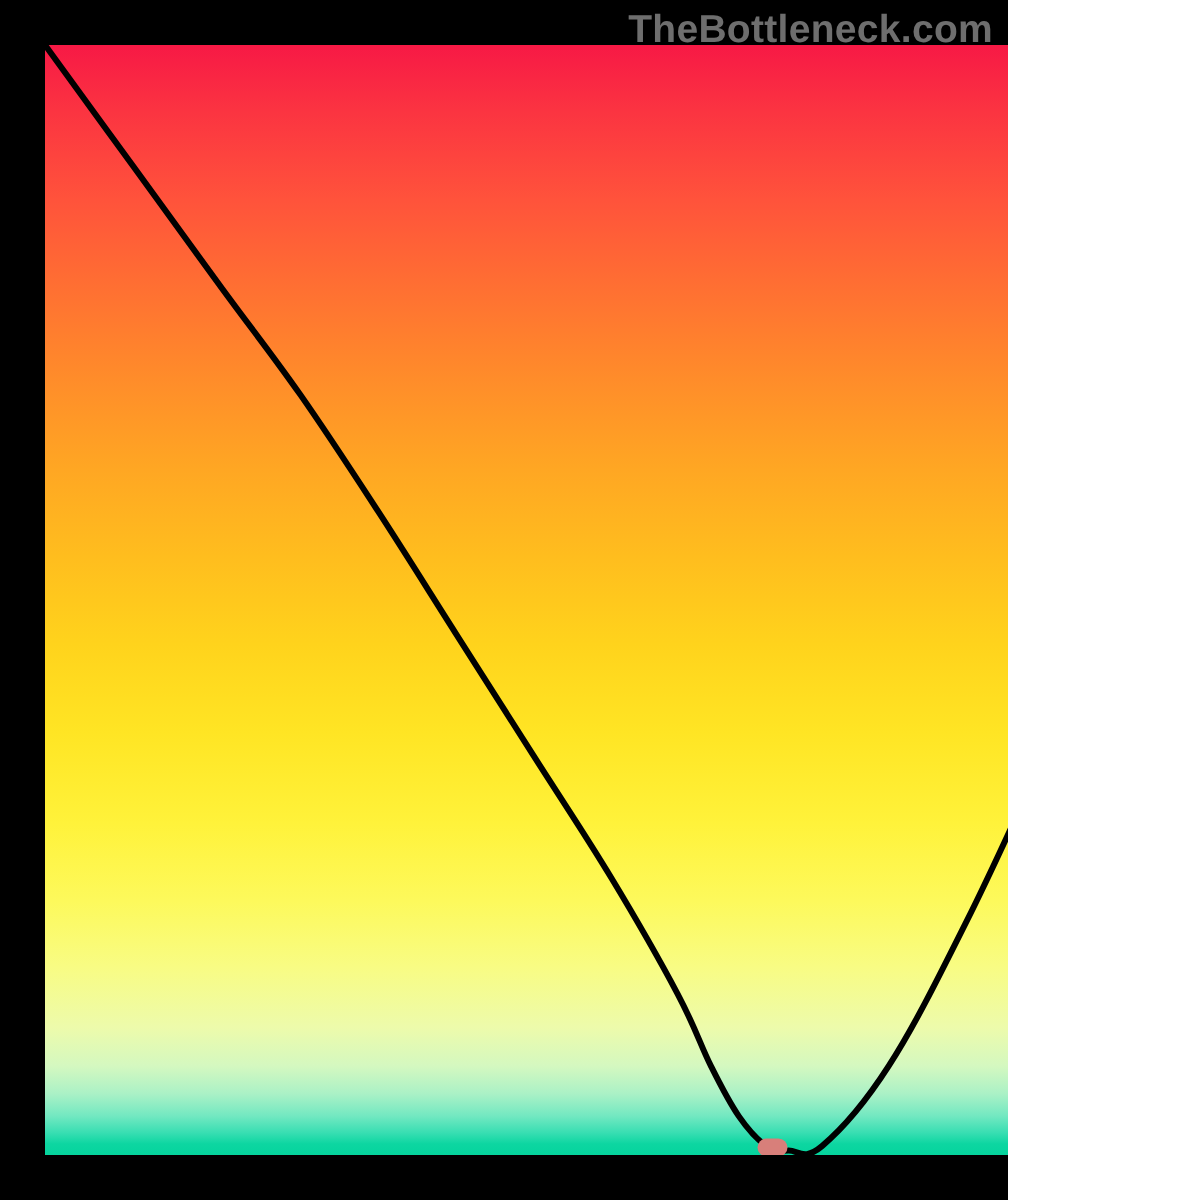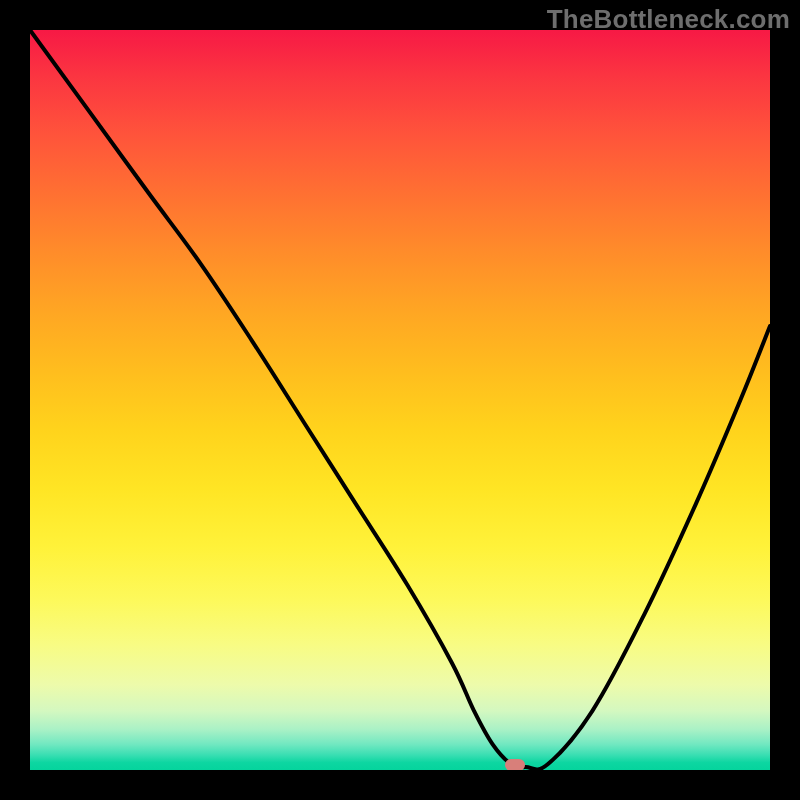--- a/index.html
+++ b/index.html
@@ -3,21 +3,21 @@
 <meta charset="utf-8">
 <style>
   body {
     margin: 0;
     padding: 0;
     background: #fff;
     font-family: Arial, Helvetica, sans-serif;
   }
   .stage {
     position: relative;
-    width: 800px;
+    width: 672px;
     height: 800px;
     background: #000;
     overflow: hidden;
   }
   .watermark {
     position: absolute;
     top: 4px;
     right: 10px;
     font-size: 26px;
     font-weight: 700;

